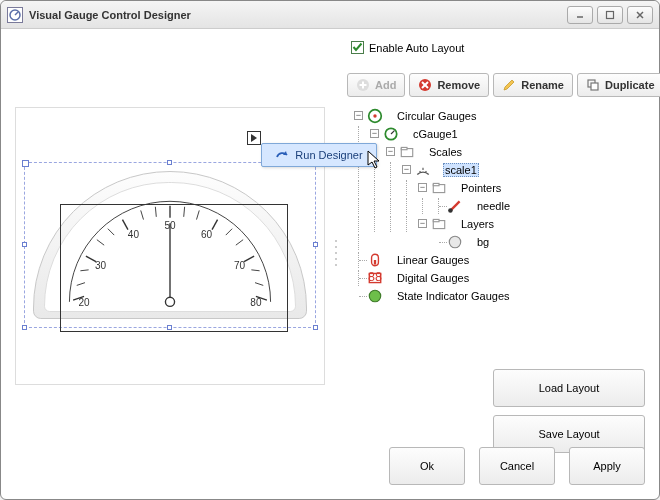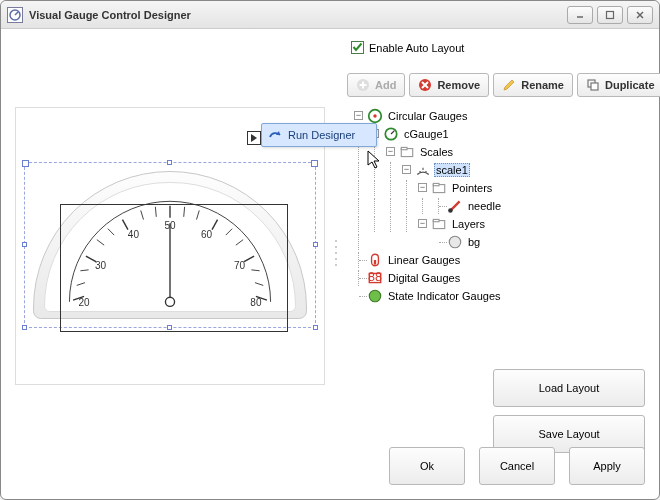--- a/index.html
+++ b/index.html
@@ -63,21 +63,21 @@
   .tree-row { display:flex; align-items:center; height:18px; }
   .ind { display:inline-block; width:16px; height:16px; position:relative; }
   .exp {
     width:9px; height:9px; border:1px solid #999;
     display:flex; align-items:center; justify-content:center;
     font-size:9px; line-height:1; color:#555; background:#fff;
     margin:3px 3px 0 3px;
   }
   .line-v { position:absolute; left:7px; top:0; width:0; height:100%; border-left:1px dotted #aaa; }
   .line-h { position:absolute; left:8px; top:8px; width:8px; height:0; border-top:1px dotted #aaa; }
-  .nic { width:16px; height:16px; margin-right:3px; display:flex; justify-content:center; }
+  .nic { width:16px; height:16px; margin-right:12px; display:flex; justify-content:center; }
   .nlabel { padding:1px 2px; }
   .selected { background:#cfe3ff; border:1px dotted #6a8fbf; padding:0 1px; }
   .preview-pane {
     position:absolute; top:68px; left:0; width:310px; height:278px;
     border:1px solid #ddd; background:#fff;
   }
   .gauge-sel {
     position:absolute; left:8px; top:54px; width:292px; height:166px;
     border:1px dashed #9aa6e0; background:#fff;
   }
@@ -104,25 +104,26 @@
     position:absolute; left:44px; top:96px; width:228px; height:128px;
     border:1px solid #333;
   }
   .smart-tag {
     position:absolute; left:232px; top:92px; width:14px; height:14px;
     border:1px solid #333; background:#fff;
     display:flex; align-items:center; justify-content:center;
   }
   .smart-tag::after { content:''; width:0; height:0; border-left:6px solid #333; border-top:4px solid transparent; border-bottom:4px solid transparent; }
   .smart-menu {
-    position:absolute; left:246px; top:84px; width:116px; height:24px;
+    position:absolute; left:246px; top:104px; width:116px; height:24px;
     background:#d6e7ff; border:1px solid #7fa8d8; border-radius:2px;
     display:flex; align-items:center; padding:0 6px; gap:6px;
     box-shadow: 1px 1px 3px rgba(0,0,0,0.15);
     z-index:10;
+    justify-content:center;
   }
   .smart-menu .ic svg { width:14px; height:14px; }
   .cursor {
     position:absolute; left:352px; top:111px; z-index:11;
     pointer-events: none;
   }
   .right-btns {
     position:absolute; right:0; top:330px; width:160px;
     display:flex; flex-direction:column; gap:8px;
   }

